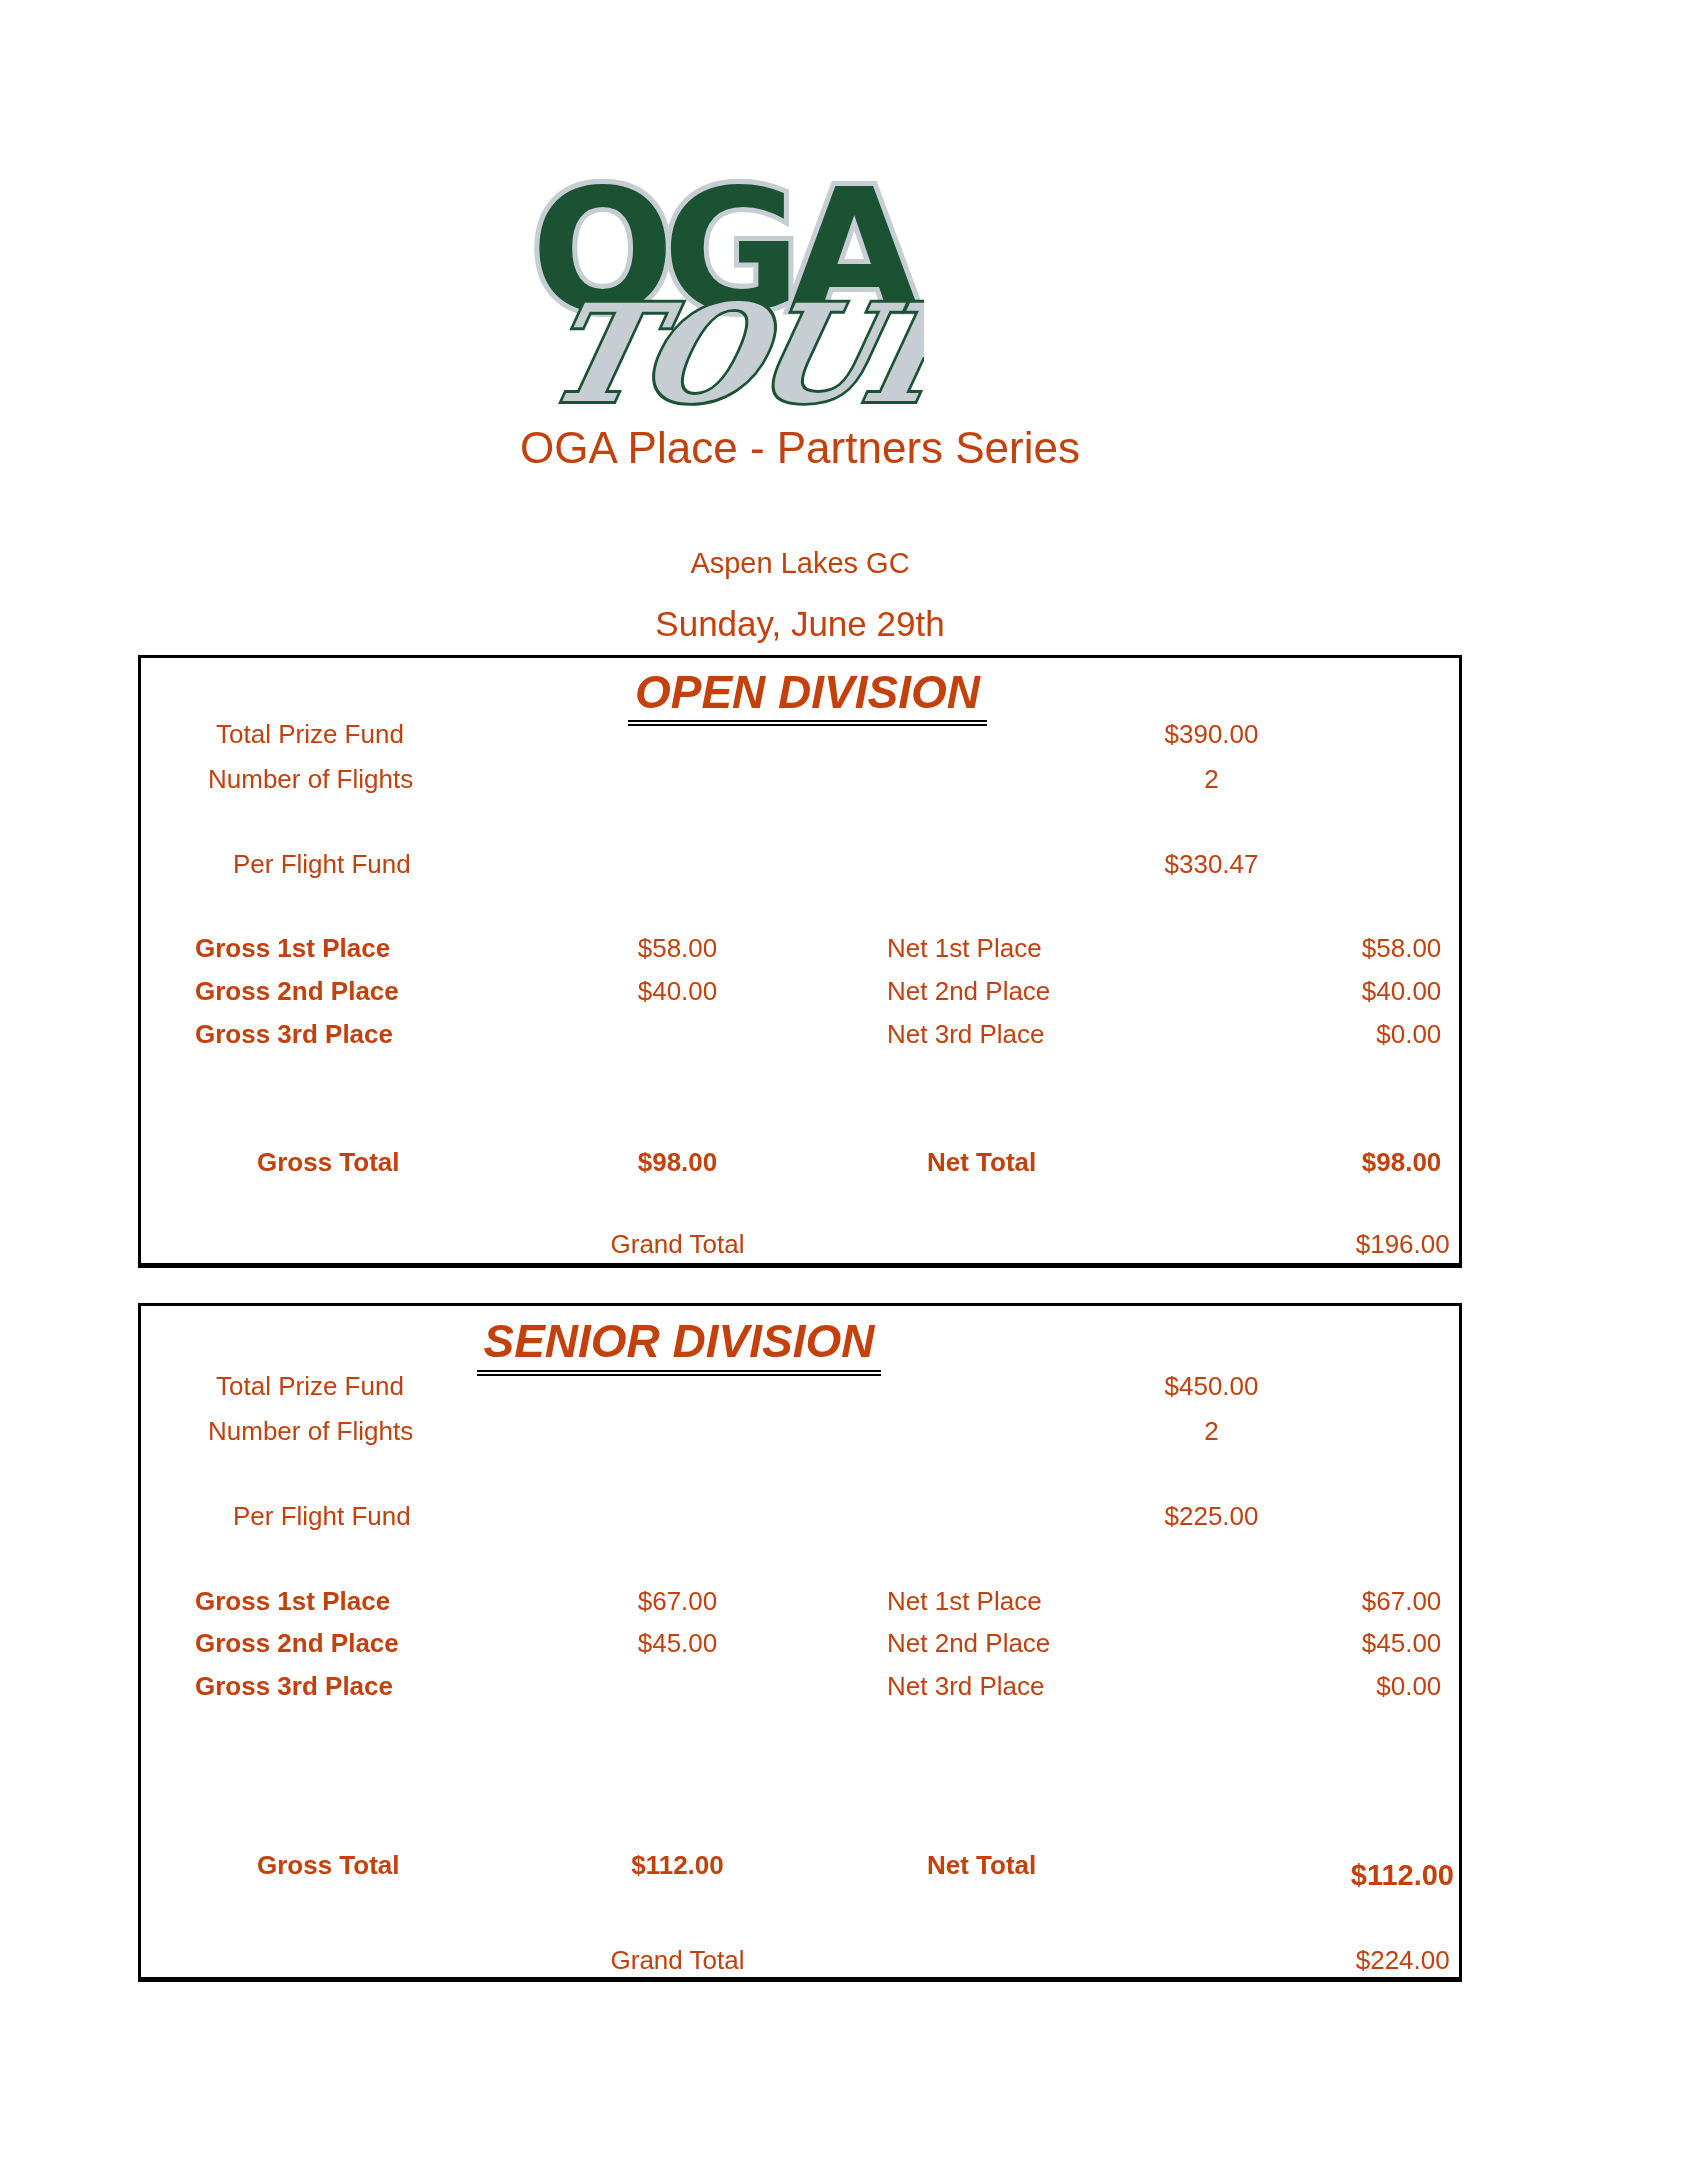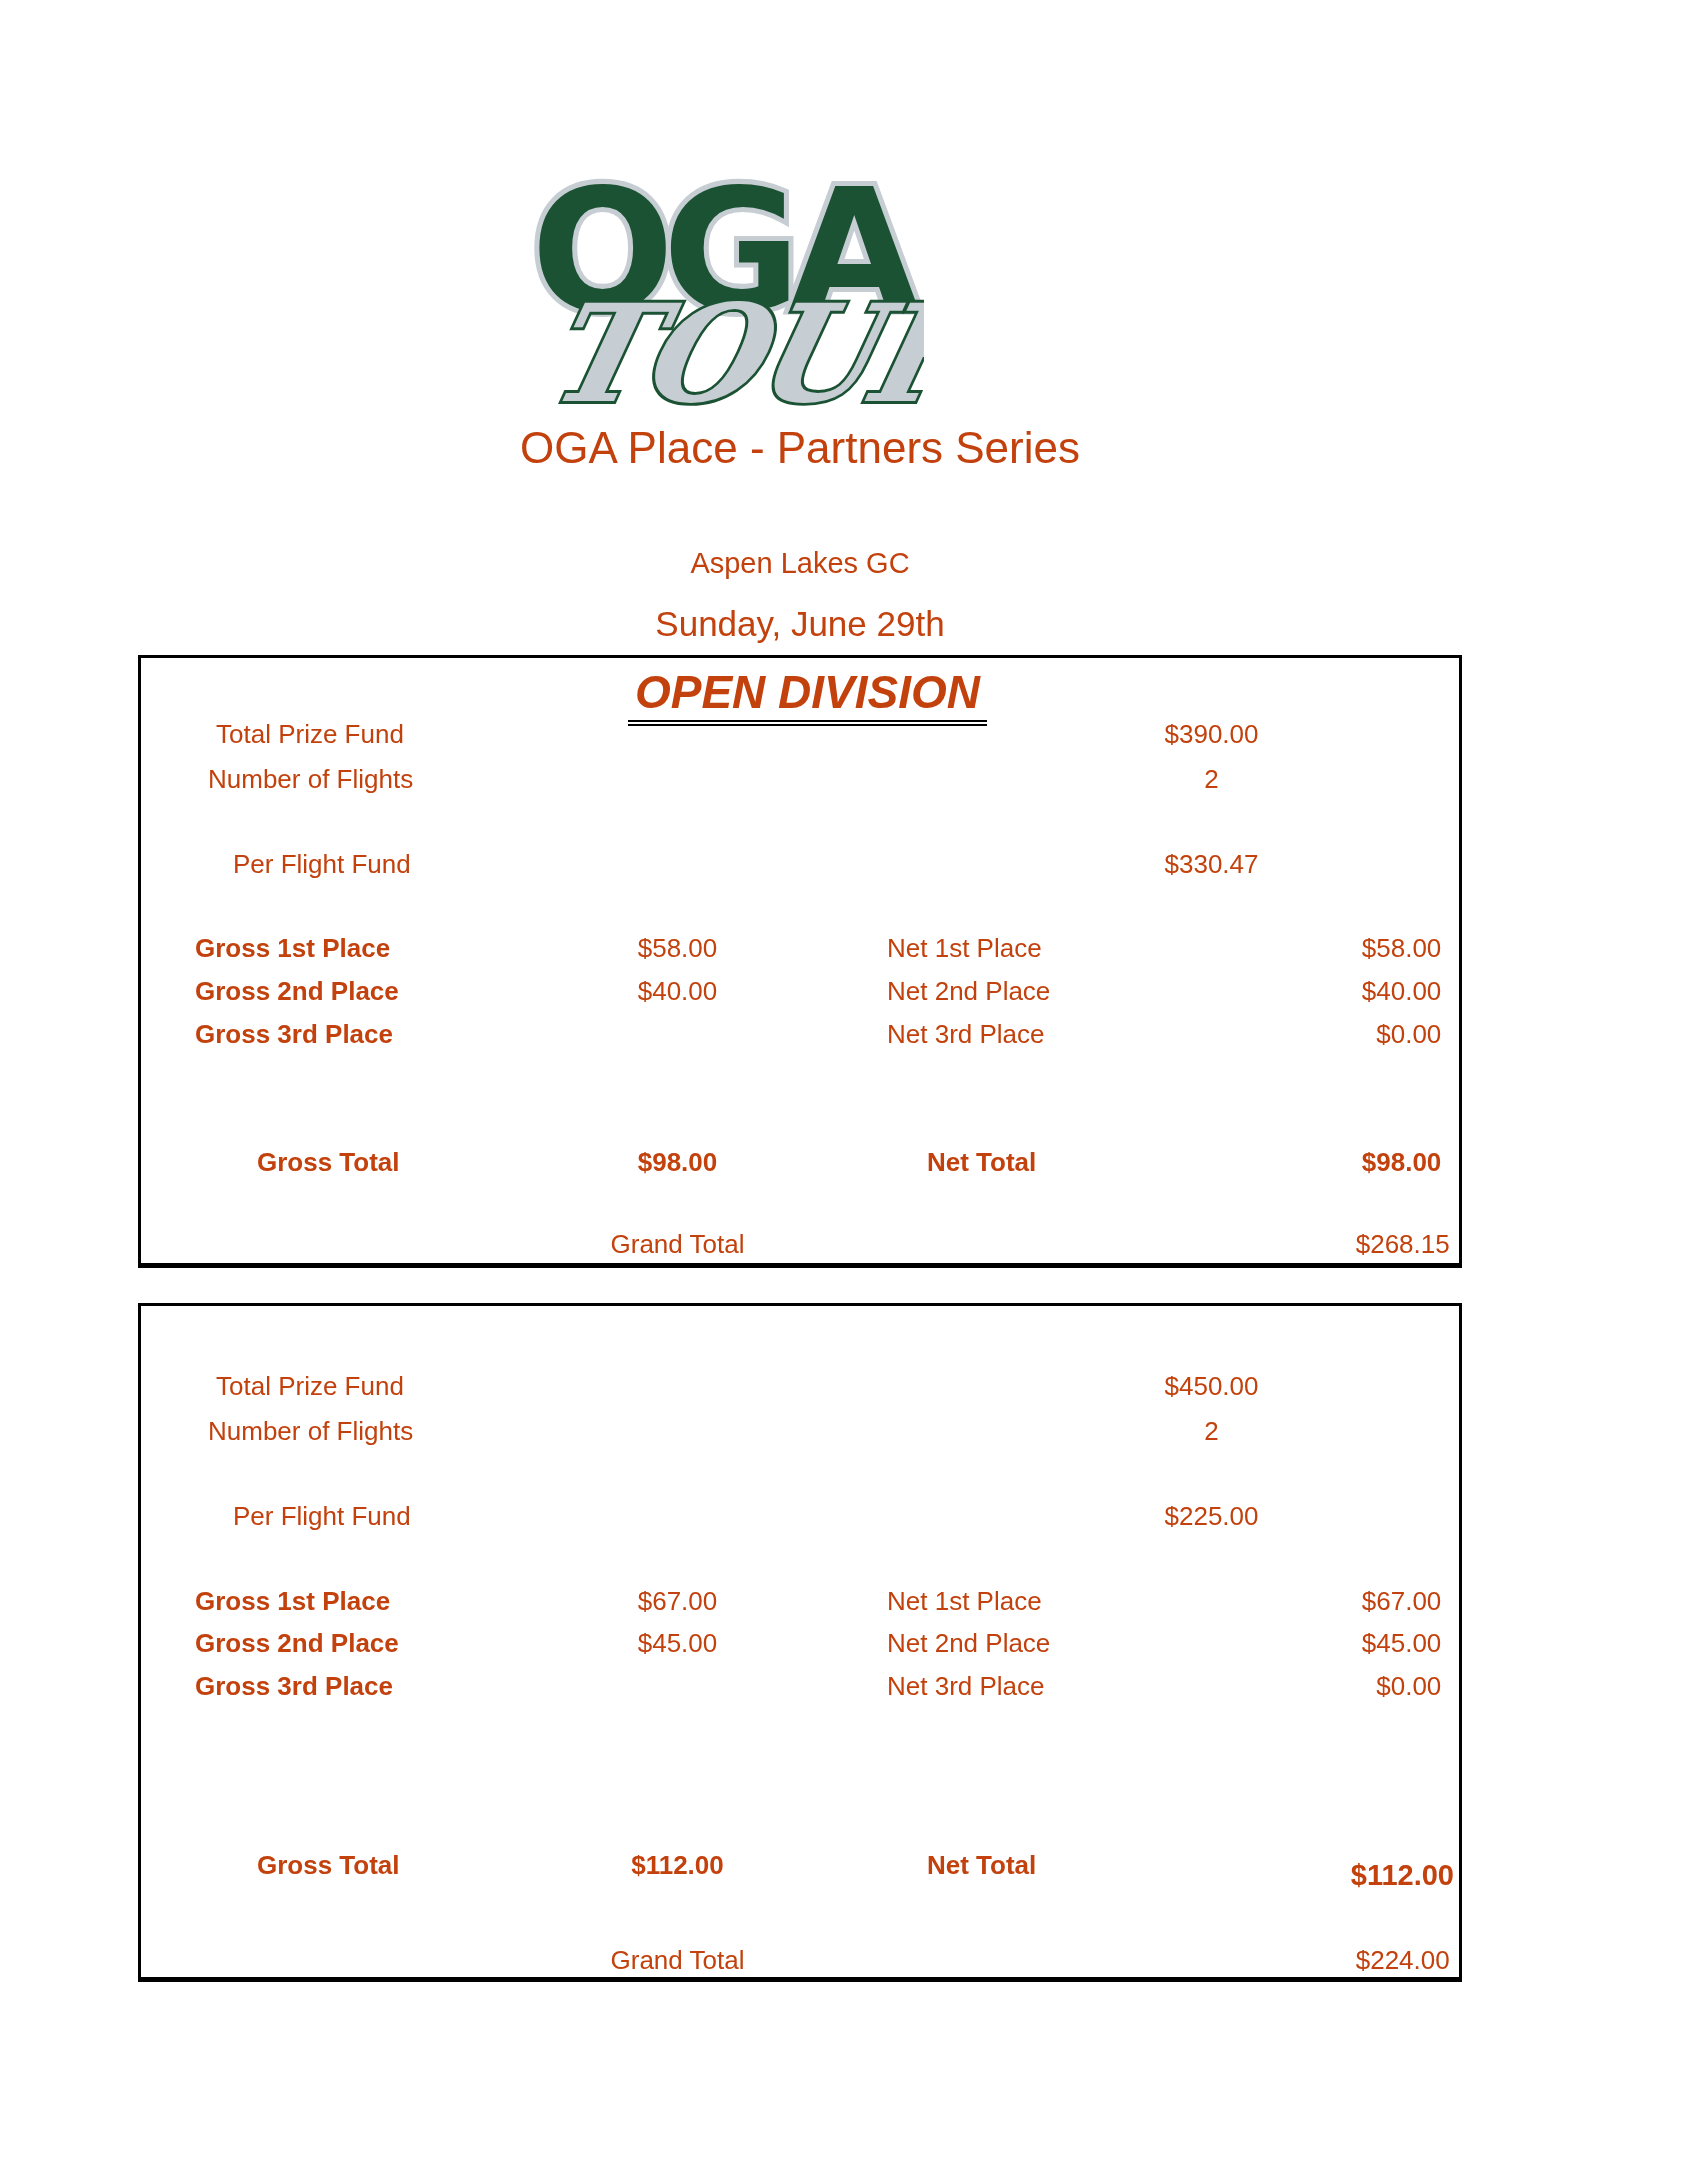--- a/index.html
+++ b/index.html
@@ -166,25 +166,28 @@
 
     <div class="row o-r7">
       <span class="cell lbl-gross-total">Gross Total</span>
       <span class="cell valB bold">$98.00</span>
       <span class="cell lbl-net-total">Net Total</span>
       <span class="cell valD bold">$98.00</span>
     </div>
 
     <div class="row o-r8">
       <span class="cell valB">Grand Total</span>
-      <span class="cell valD grand-valD">$268.15</span>
+      <span class="cell valD grand-valD">$196.00</span>
     </div>
   </div>
 
   <div class="division-box box-senior">
+    <div class="division-title">
+      <span>SENIOR DIVISION</span>
+    </div>
 
     <div class="row s-r1">
       <span class="cell lbl-summary1">Total Prize Fund</span>
       <span class="cell valC">$450.00</span>
     </div>
     <div class="row s-r2">
       <span class="cell lbl-summary2">Number of Flights</span>
       <span class="cell valC">2</span>
     </div>
     <div class="row s-r3">

